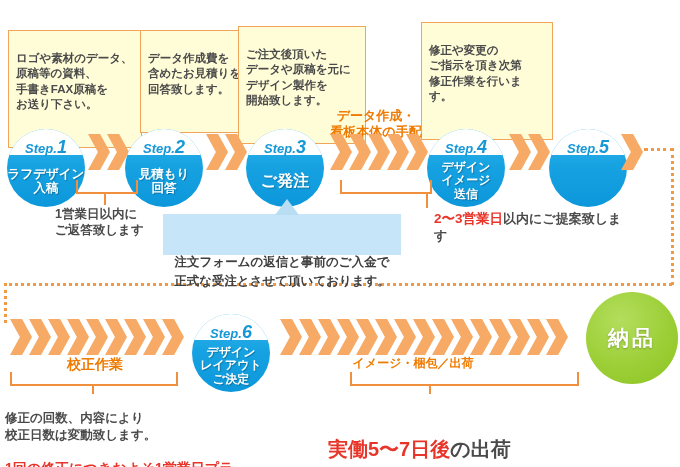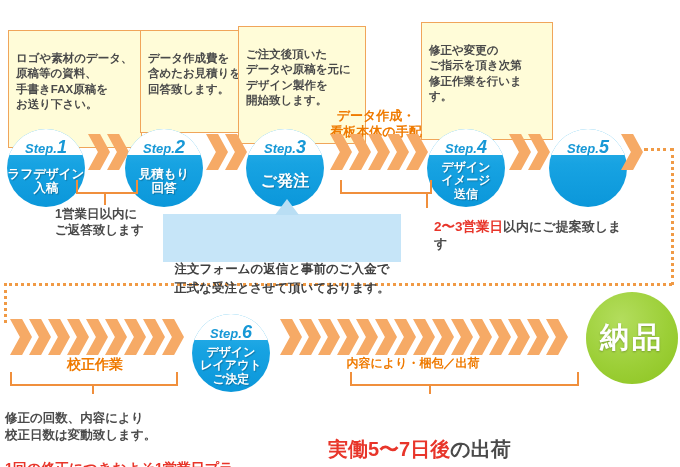--- a/index.html
+++ b/index.html
@@ -42,31 +42,31 @@
            border-bottom:2px solid #f08f3c;height:12px;}
   .stem{position:absolute;width:2px;background:#f08f3c;}
 
   
   .note{position:absolute;color:#4a4a4a;font-weight:bold;font-size:12.5px;
         line-height:1.3;text-align:left;white-space:pre-line;}
   .olabel{position:absolute;color:#ef7a00;font-weight:bold;text-align:center;
           line-height:1.2;white-space:pre-line;}
   .red-em{color:#e8352a;font-weight:bold;}
   .order-box{position:absolute;background:#c6e5f8;text-align:center;color:#404040;
-             font-weight:bold;font-size:12.5px;line-height:1.55;padding-top:7px;
+             font-weight:bold;font-size:12.5px;line-height:1.55;padding-top:0;
              white-space:pre-line;}
   .order-box .up-tail{position:absolute;top:-15px;left:112px;width:0;height:0;
              border-left:12px solid transparent;border-right:12px solid transparent;
              border-bottom:16px solid #b9def4;}
 
   
   .delivery{position:absolute;width:92px;height:92px;border-radius:50%;
             background:radial-gradient(circle at 38% 30%,#b3dd5d 0%,#9ccf37 55%,#8cc31f 100%);
             display:flex;align-items:center;justify-content:center;color:#fff;
-            font-size:29px;font-weight:bold;letter-spacing:3px;
+            font-size:21px;font-weight:bold;letter-spacing:3px;
             text-shadow:0 1px 2px rgba(0,0,0,.25);}
 </style>
 </head>
 <body>
 
 <div id="stage">
 
   <div class="callout" style="left:8px;top:30px;width:118px;--tx:28px">
     <span>ロゴや素材のデータ、
 原稿等の資料、
@@ -182,21 +182,21 @@
 ご返答致します</div>
 
   <div class="order-box" style="left:163px;top:214px;width:238px;height:41px">
     <i class="up-tail"></i>
     <span>注文フォームの返信と事前のご入金で
 正式な受注とさせて頂いております。</span>
   </div>
 
   <div class="bracket" style="left:340px;top:180px;width:88px"></div>
   <div class="stem" style="left:426px;top:192px;height:16px"></div>
-  <div class="note" style="left:434px;top:201px;width:200px;text-align:left;font-size:13px">
+  <div class="note" style="left:434px;top:193px;width:200px;text-align:left;font-size:13px">
     <span class="red-em" style="font-size:13.5px">2〜3営業日</span><span>以内にご提案致します</span>
   </div>
 
   <div class="chevrow" style="left:10px;top:319px">
       <span class="chev"></span>
       <span class="chev"></span>
       <span class="chev"></span>
       <span class="chev"></span>
       <span class="chev"></span>
       <span class="chev"></span>
@@ -238,21 +238,21 @@
   <div class="olabel" style="left:35px;top:356px;width:120px;font-size:14px">校正作業</div>
   <div class="bracket" style="left:10px;top:372px;width:164px"></div>
   <div class="stem" style="left:92px;top:384px;height:10px"></div>
   <div class="note" style="left:5px;top:394px;width:230px">
     <div>修正の回数、内容により
 校正日数は変動致します。</div>
     <div class="red-em" style="font-size:14px;line-height:1.35">1回の修正につきおよそ1営業日プラス</div>
     
   </div>
 
-  <div class="olabel" style="left:343px;top:356px;width:140px;font-size:12px">内容により・梱包／出荷</div>
+  <div class="olabel" style="left:343px;top:356px;width:140px;font-size:12px">イメージ・梱包／出荷</div>
   <div class="bracket" style="left:350px;top:372px;width:225px"></div>
   <div class="stem" style="left:429px;top:384px;height:10px"></div>
   <div class="note" style="left:328px;top:394px;width:205px">
     <div style="font-size:20px">
       <span class="red-em">実働5〜7日後</span><span>の出荷</span>
     </div>
     <div style="font-size:11px">※商品の在庫がある場合に限ります。</div>
   </div>
 
 </div>

